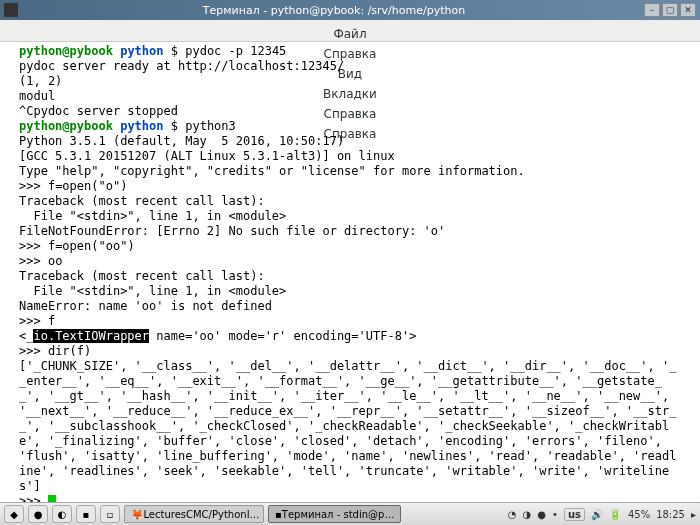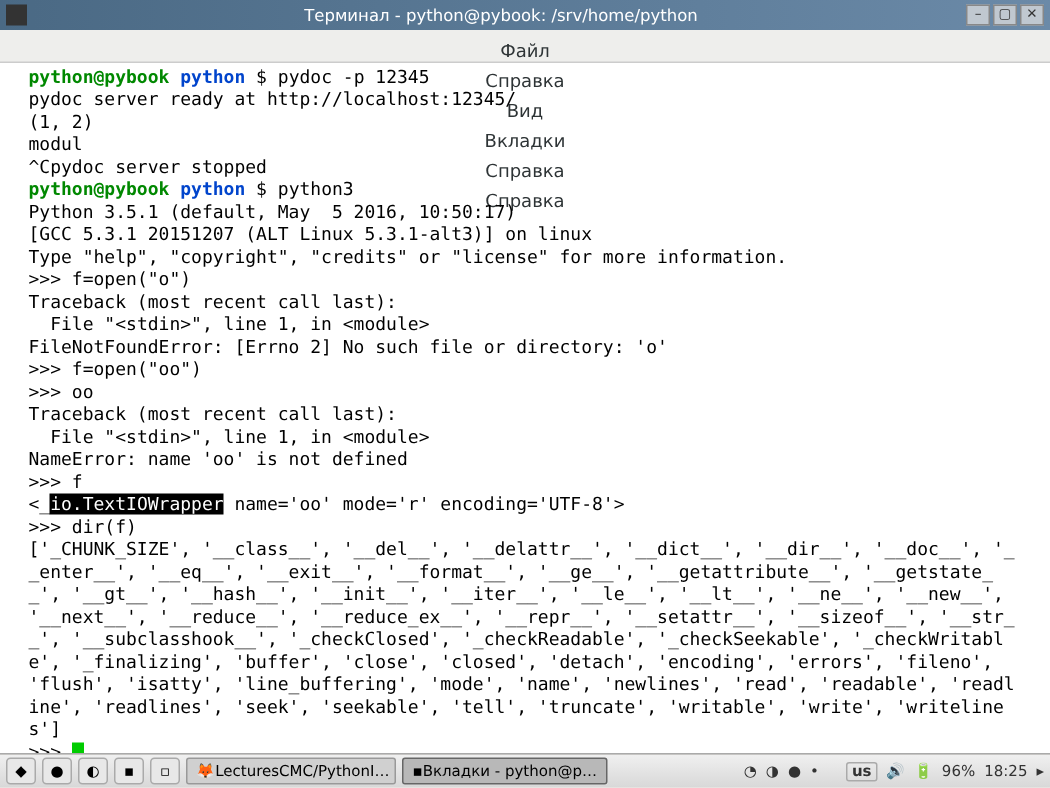--- a/index.html
+++ b/index.html
@@ -15,21 +15,21 @@
 .prompt-user { color: #008800; font-weight: bold; }
 .prompt-host { color: #0044cc; font-weight: bold; }
 .hl { background: #000; color: #fff; }
 .cursor { background: #00cc00; display: inline-block; width: 8px; height: 13px; vertical-align: middle; }
 .panel { position: absolute; bottom: 0; left: 0; right: 0; height: 23px; background: linear-gradient(to bottom, #f0f0f0, #d8d8d8); border-top: 1px solid #aaa; display: flex; align-items: center; padding: 0 4px; gap: 4px; }
 .panel .pbtn { width: 20px; height: 18px; border: 1px solid #aaa; border-radius: 3px; background: #e8e8e8; display: flex; align-items: center; justify-content: center; font-size: 10px; }
 .panel .task { height: 18px; padding: 0 6px; border: 1px solid #999; border-radius: 2px; background: #d0d0d0; display: flex; align-items: center; font-size: 10px; max-width: 140px; overflow: hidden; white-space: nowrap; }
 .panel .task.active { background: #b8b8b8; border-color: #666; }
 .panel .spacer { flex: 1; }
 .panel .tray { display: flex; align-items: center; gap: 6px; font-size: 10px; color: #333; }
-.panel .kb { border: 1px solid #aaa; padding: 0 3px; border-radius: 2px; font-weight: bold; margin-left: 12px; }
+.panel .kb { border: 1px solid #aaa; padding: 0 3px; border-radius: 2px; font-weight: bold; }
 </style>
 </head>
 <body>
 
 <div class="titlebar">
   <span class="icon"></span>
   <span class="title">Терминал - python@pybook: /srv/home/python</span>
   <div class="winbtns">
     <div class="winbtn">–</div>
     <div class="winbtn">▢</div>
@@ -71,27 +71,27 @@
 <span>&gt;&gt;&gt; </span><span class="cursor"></span>
 </div>
 
 <div class="panel">
   <div class="pbtn">◆</div>
   <div class="pbtn">●</div>
   <div class="pbtn">◐</div>
   <div class="pbtn">▪</div>
   <div class="pbtn">▫</div>
   <div class="task">🦊 <span>LecturesCMC/PythonI…</span></div>
-  <div class="task active">▪ <span>Вкладки - python@p…</span></div>
+  <div class="task active">▪ <span>Терминал - stdin@p…</span></div>
   <div class="spacer"></div>
   <div class="tray">
     <span>◔</span>
     <span>◑</span>
     <span>●</span>
     <span>•</span>
     <span class="kb">us</span>
     <span>🔊</span>
     <span>🔋</span>
-    <span>96%</span>
+    <span>45%</span>
     <span>18:25</span>
     <span>▸</span>
   </div>
 </div>
 
 </body></html>

